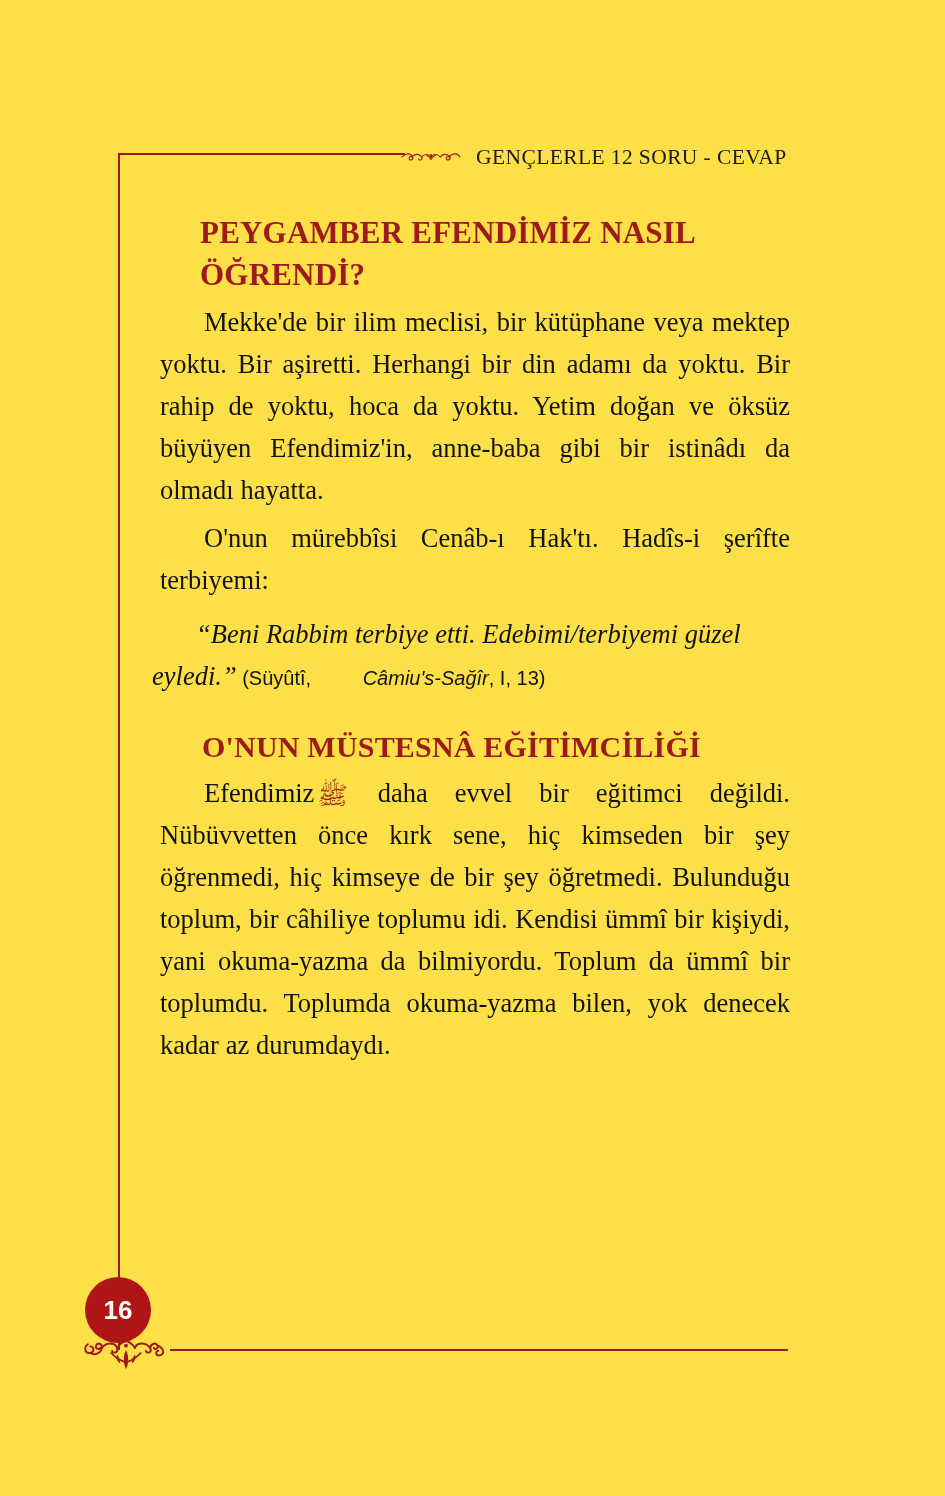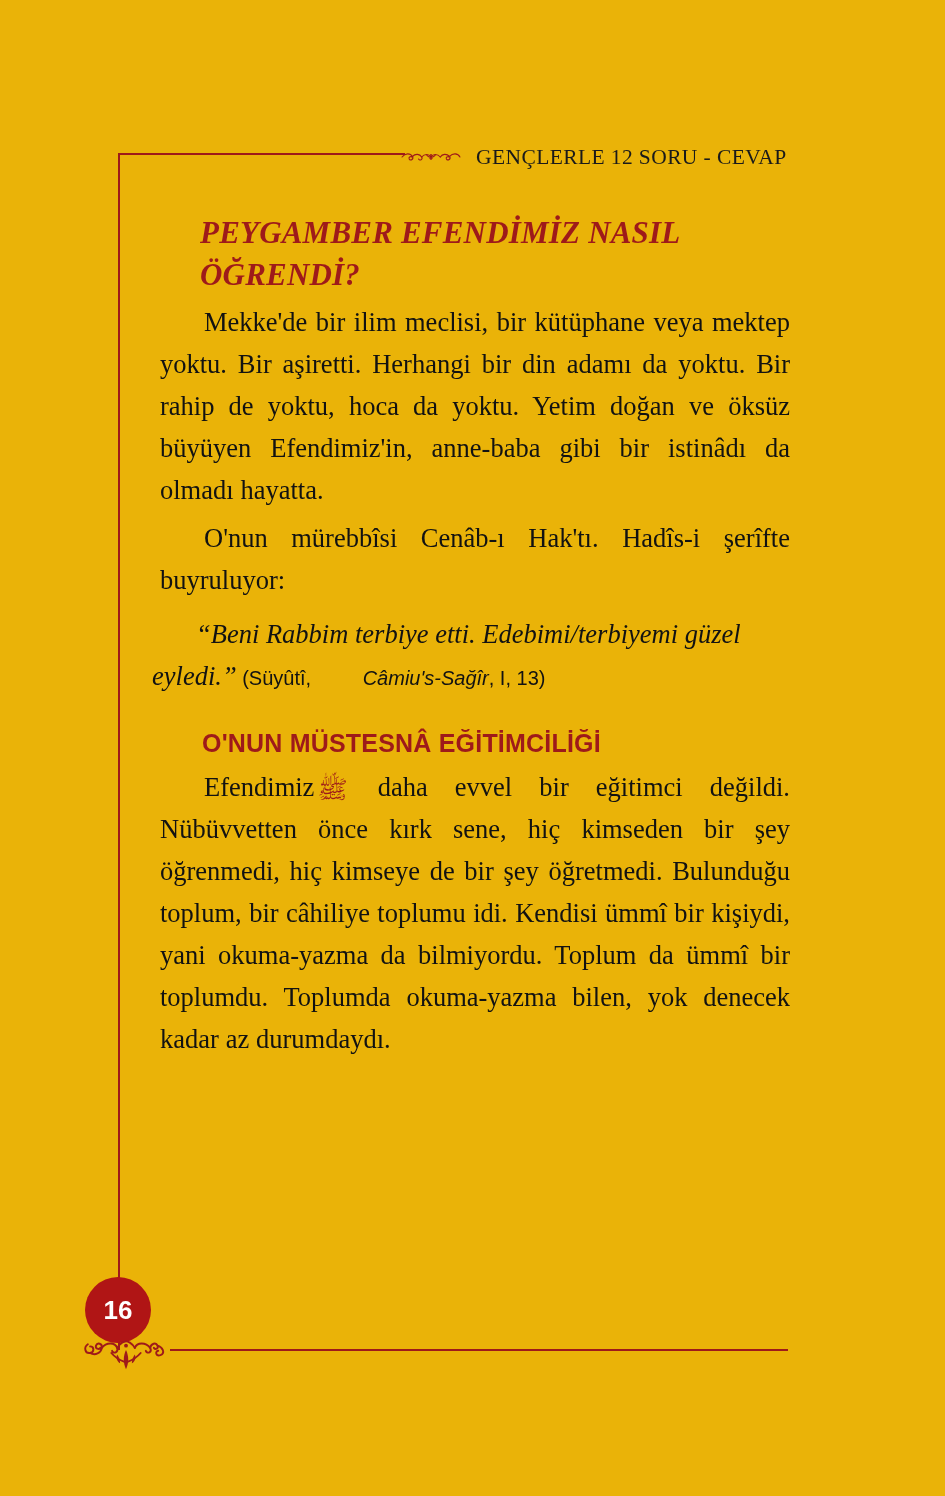--- a/index.html
+++ b/index.html
@@ -11,21 +11,21 @@
     width: 945px;
     height: 1496px;
     position: relative;
     font-family: "Liberation Serif", "DejaVu Serif", serif;
     overflow: hidden;
   }
 
   #page {
     position: absolute;
     inset: 0;
-    background: #eab308;
+    background: #fde047;
   }
 
   
   .frame-left {
     position: absolute;
     left: 118px;
     top: 153px;
     width: 2px;
     height: 1197px;
     background: #9e1a1a;
@@ -82,32 +82,31 @@
 
   h1.section-title {
     margin: 0 0 6px 0;
     padding: 0 0 0 48px;
     color: #9e1a1a;
     font-size: 31px;
     font-weight: bold;
     line-height: 1.34;
     letter-spacing: 0.2px;
     font-family: "Liberation Serif", "DejaVu Serif", serif;
-    font-style: italic;
   }
 
   h2.section-title-2 {
     margin: 30px 0 4px 0;
     padding: 0 0 0 50px;
     color: #9e1a1a;
-    font-size: 25px;
+    font-size: 30px;
     font-weight: bold;
     line-height: 1.3;
     letter-spacing: 0.2px;
-    font-family: Liberation Sans, sans-serif;
+    font-family: Liberation Serif, serif;
   }
 
   p.body {
     margin: 6px 0 0 8px;
     font-size: 26.5px;
     line-height: 1.585;
     text-align: justify;
     text-indent: 44px;
     color: #121212;
     hyphens: manual;
@@ -197,21 +196,21 @@
     </svg>
     <div class="header-title">GENÇLERLE 12 SORU - CEVAP</div>
   </div>
 
   <div class="column">
 
     <h1 class="section-title">PEYGAMBER EFENDİMİZ NASIL ÖĞRENDİ?</h1>
 
     <p class="body">Mekke'de bir ilim meclisi, bir kütüphane veya mektep yoktu. Bir aşiretti. Herhangi bir din adamı da yoktu. Bir rahip de yoktu, hoca da yoktu. Yetim doğan ve öksüz büyüyen Efendimiz'in, anne-baba gibi bir istinâdı da olmadı hayatta.</p>
 
-    <p class="body">O'nun mürebbîsi Cenâb-ı Hak'tı. Hadîs-i şerîfte buyruluyor:</p>
+    <p class="body">O'nun mürebbîsi Cenâb-ı Hak'tı. Hadîs-i şerîfte terbiyemi:</p>
 
     <p class="quote">
       <span>“Beni Rabbim terbiye etti. Edebimi/terbiyemi güzel eyledi.”</span><span class="source"> <span>(Süyûtî, </span><span class="work">Câmiu's-Sağîr</span><span>, I, 13)</span></span>
     </p>
 
 
     <h2 class="section-title-2">O'NUN MÜSTESNÂ EĞİTİMCİLİĞİ</h2>
 
     <p class="body"><span class="bold-name">Efendimiz</span><span class="sallallahu">ﷺ</span><span> daha evvel bir eğitimci değildi. Nübüvvetten önce kırk sene, hiç kimseden bir şey öğrenmedi, hiç kimseye de bir şey öğretmedi. Bulunduğu toplum, bir câhiliye toplumu idi. Kendisi ümmî bir kişiydi, yani okuma-yazma da bilmiyordu. Toplum da ümmî bir toplumdu. Toplumda okuma-yazma bilen, yok denecek kadar az durumdaydı.</span></p>
 

